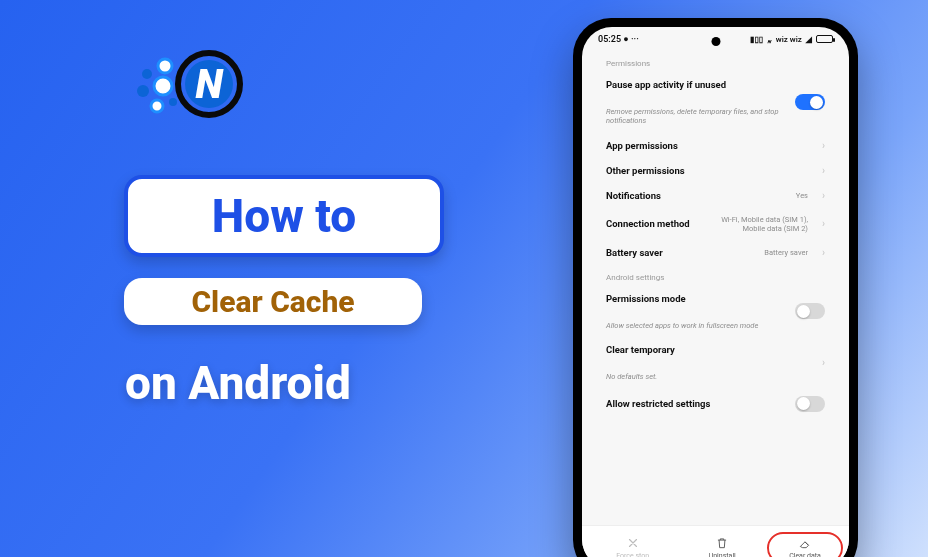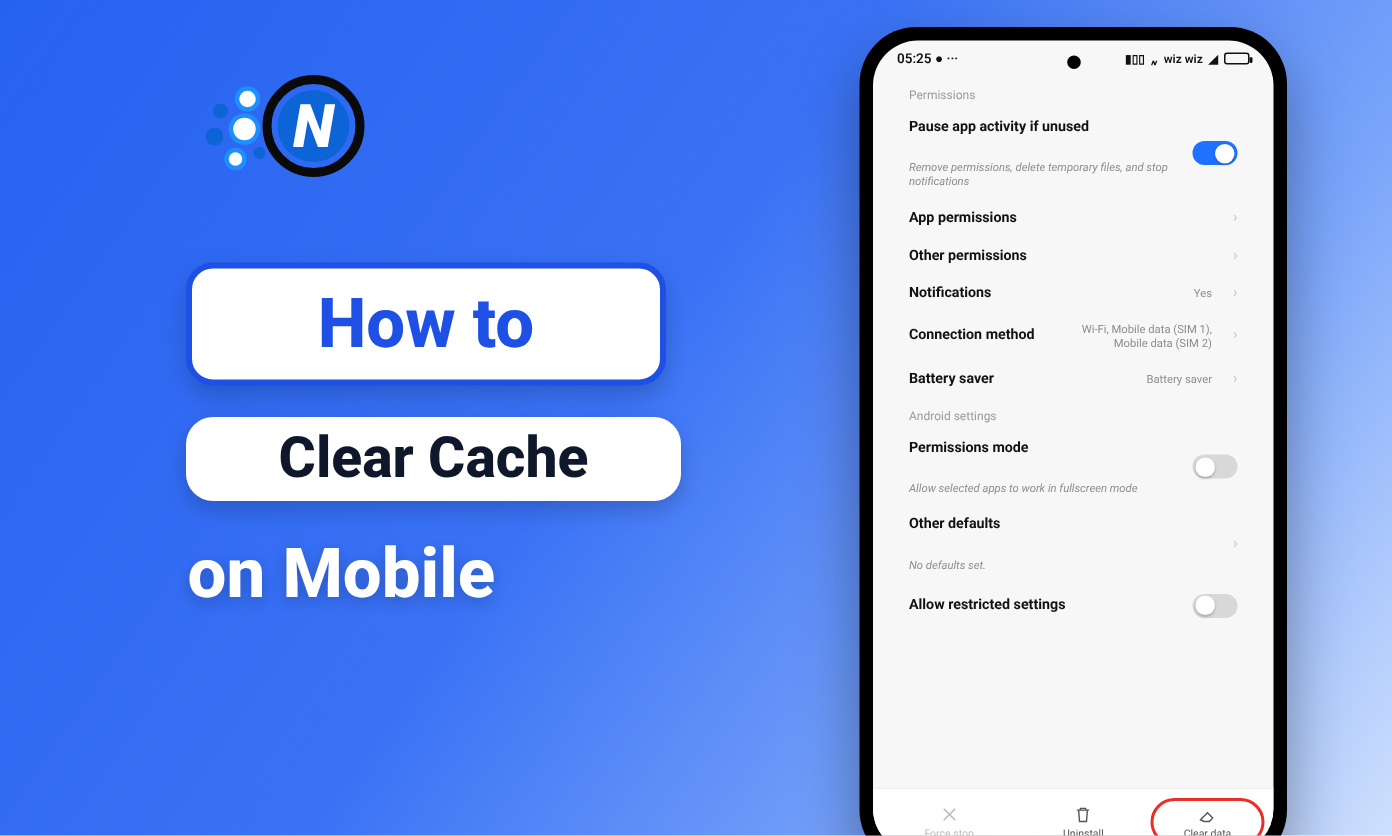--- a/index.html
+++ b/index.html
@@ -38,22 +38,22 @@
       font-weight: 800; text-align: center;
       box-shadow: 0 6px 14px rgba(0,0,0,.18);
       margin-left: 24px;
     }
     .card.howto {
       top: 175px; width: 320px;
       border: 4px solid #1e50e6;
       color: #1e50e6; font-size: 46px;
     }
     .card.clear {
-      top: 278px; left: 100px; width: 330px;
-      color: #0f172a; font-size: 38px;
+      top: 278px; left: 100px; width: 298px;
+      color: #a16207; font-size: 30px;
       padding: 6px 22px;
     }
     .on-android {
       position: absolute; top: 356px; left: 125px;
       color: #fff; font-size: 46px; font-weight: 800;
       text-shadow: 0 3px 10px rgba(0,0,0,.2);
     }
 
     
     .phone {
@@ -138,21 +138,21 @@
     <circle class="outline" cx="24" cy="50" r="6"></circle>
     <circle class="dark" cx="40" cy="46" r="4"></circle>
   </svg>
   <div class="logo-ring">
     <div class="logo-n">N</div>
   </div>
 </div>
 
 <div class="card howto">How to</div>
 <div class="card clear">Clear Cache</div>
-<div class="on-android">on Mobile</div>
+<div class="on-android">on Android</div>
 
 <div class="phone">
   <div class="camera-dot"></div>
   <div class="screen">
 
     <div class="statusbar">
       <div>
         <span>05:25</span>
         <span> ● ···</span>
       </div>
@@ -220,21 +220,21 @@
       <div class="item">
         <div class="txt">
           <div class="title">Permissions mode</div>
           <div class="sub">Allow selected apps to work in fullscreen mode</div>
         </div>
         <div class="toggle"></div>
       </div>
 
       <div class="item">
         <div class="txt">
-          <div class="title">Other defaults</div>
+          <div class="title">Clear temporary</div>
           <div class="sub">No defaults set.</div>
         </div>
         <span class="chev">›</span>
       </div>
 
       <div class="item">
         <div class="txt">
             <div class="title">Allow restricted settings</div>
           </div>
         <div class="toggle"></div>

